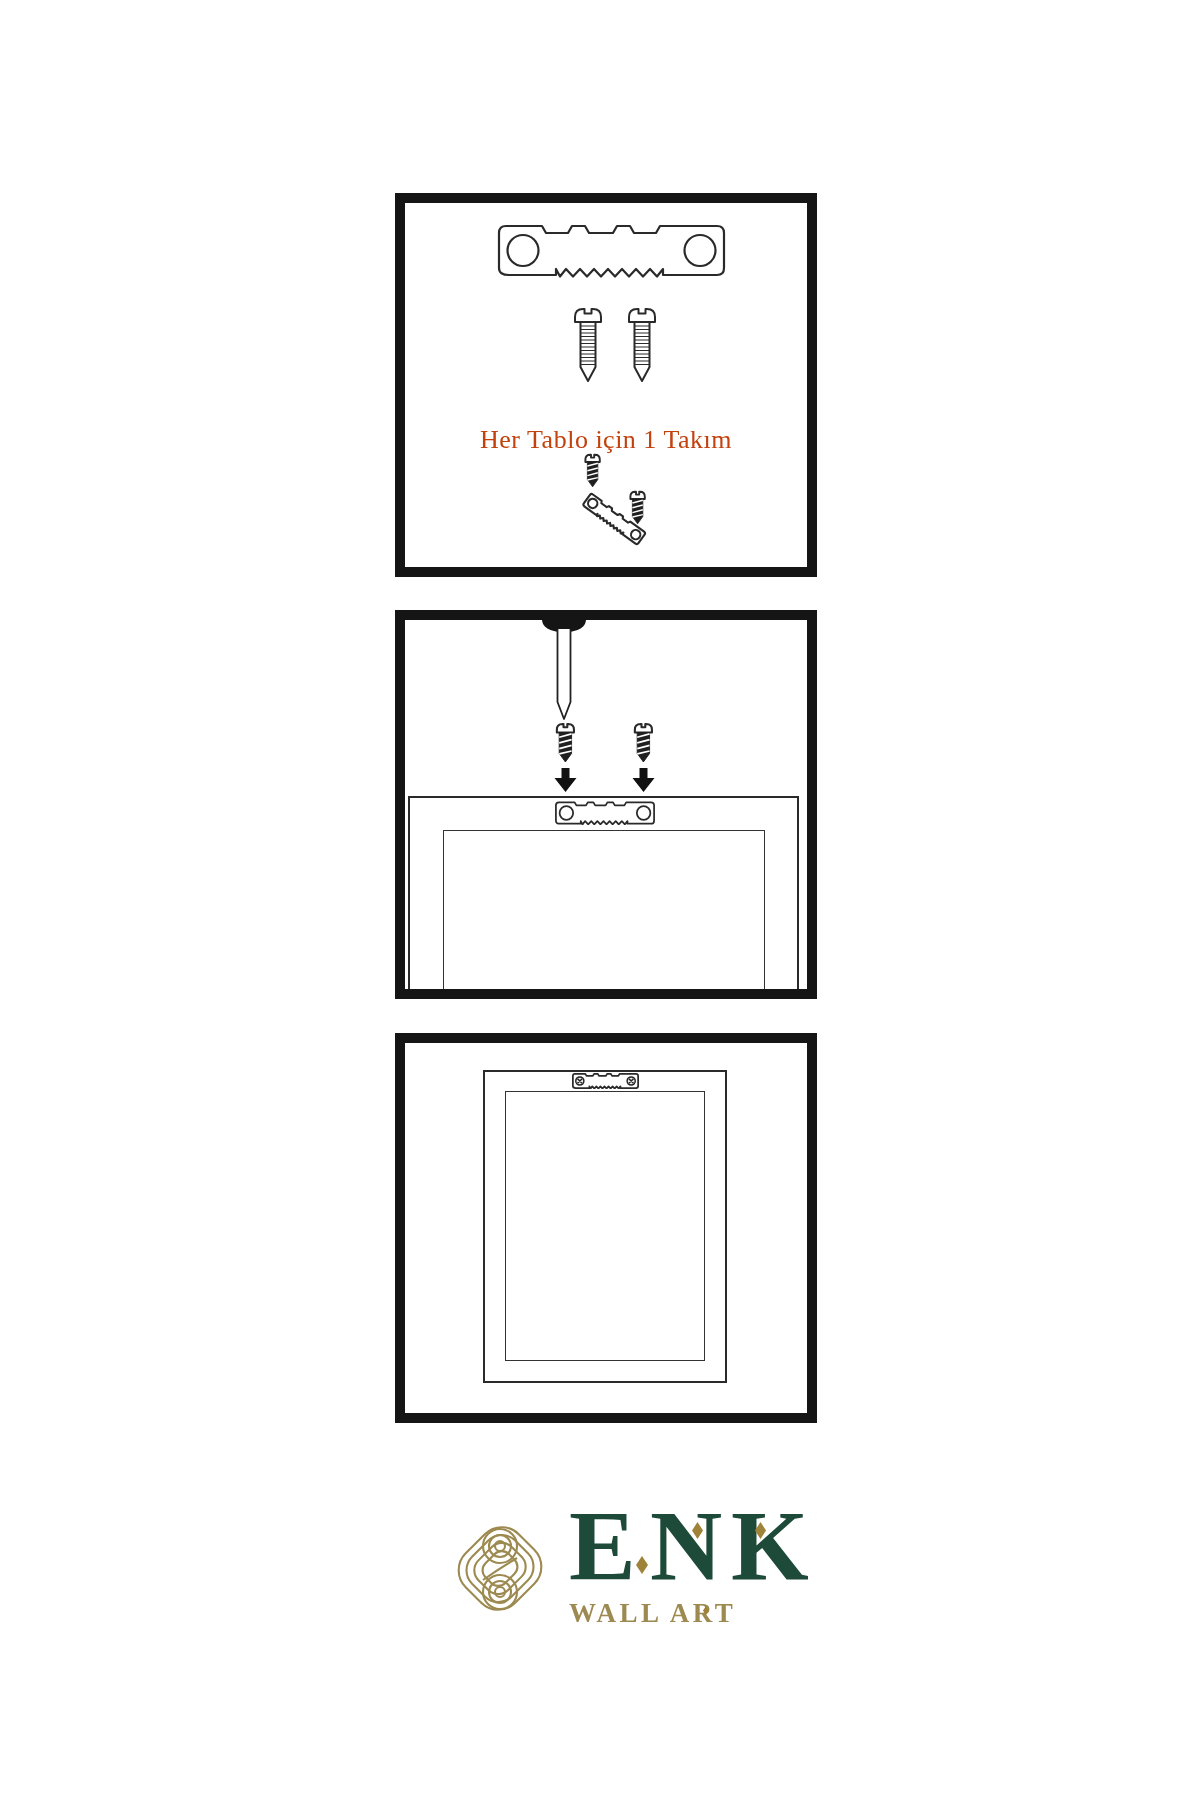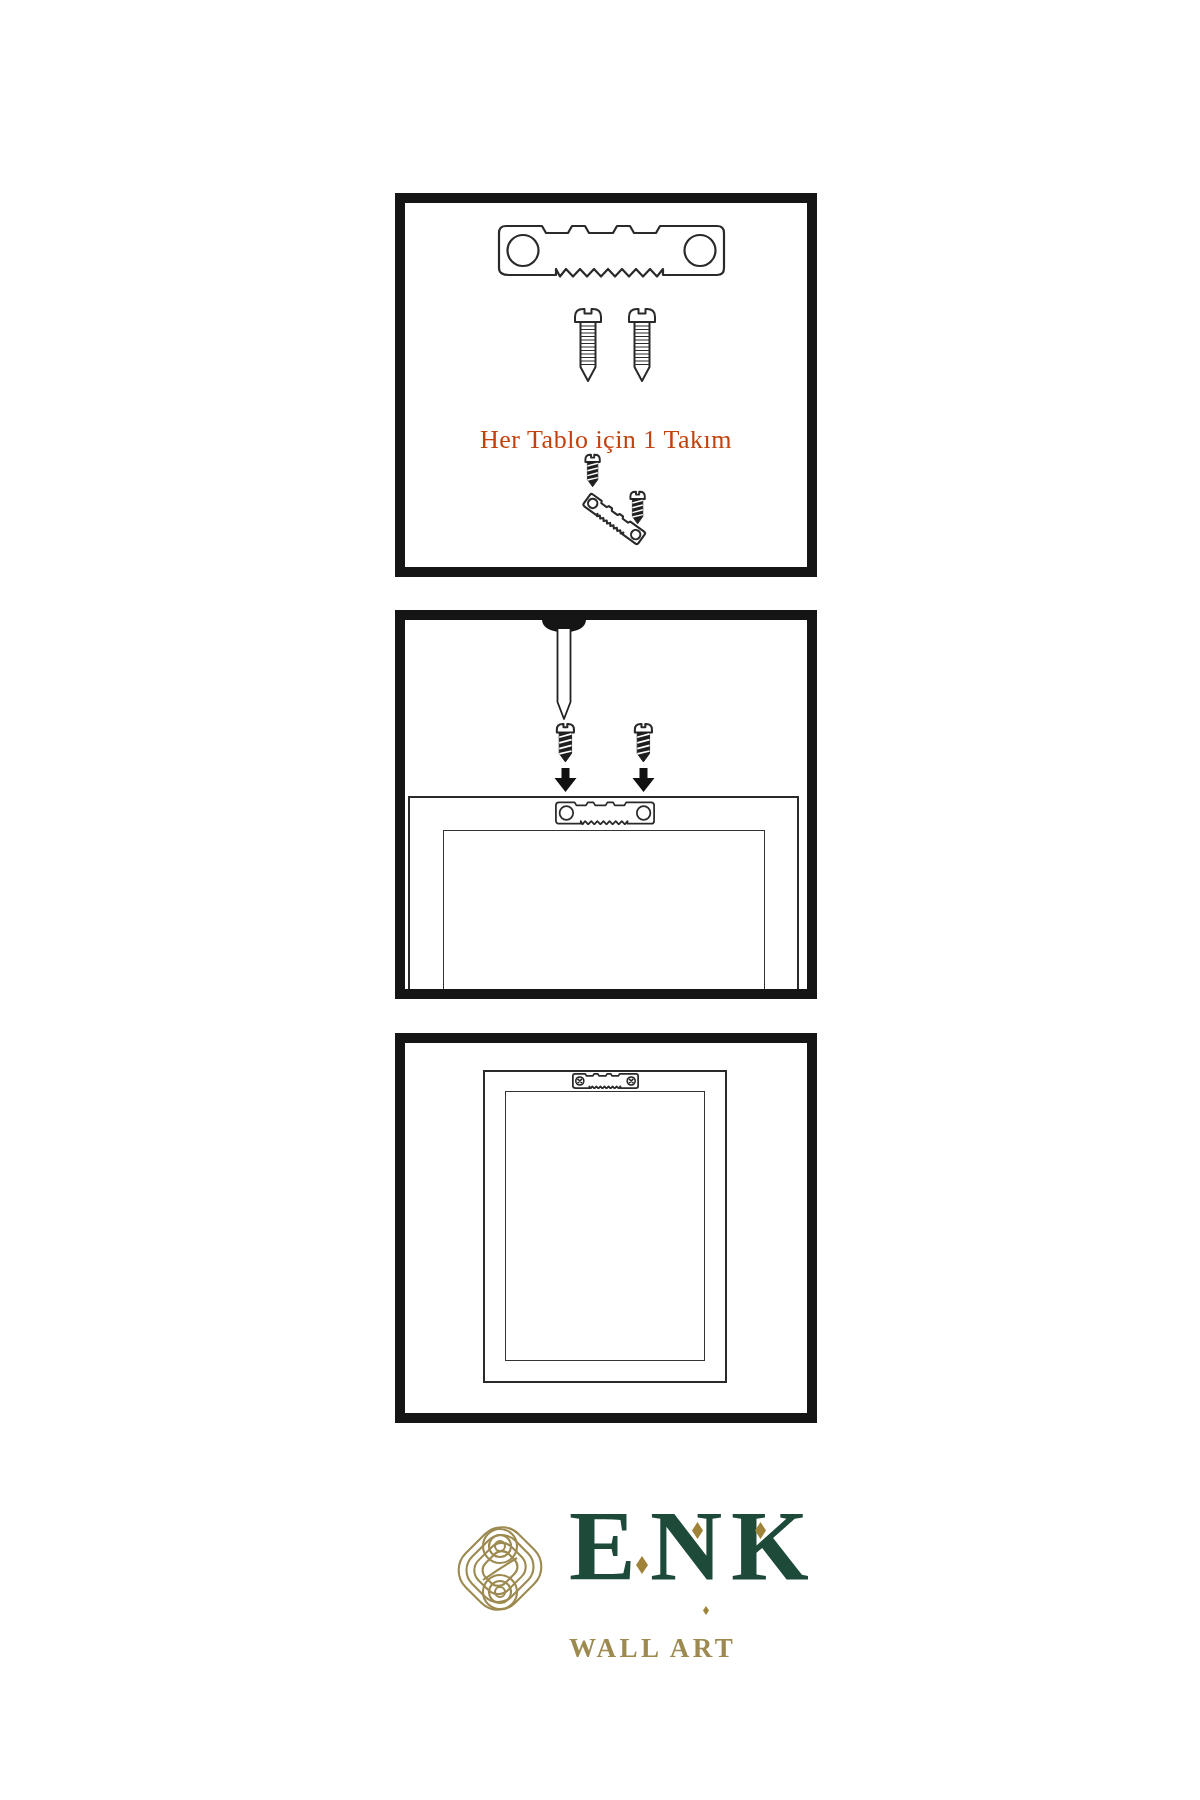--- a/index.html
+++ b/index.html
@@ -14,21 +14,21 @@
   .caption{position:absolute;left:0;top:190px;width:100%;text-align:center;
            font:400 26px/32px "Liberation Serif",serif;color:#c2410c;letter-spacing:.5px;margin-top:31px;}
   .frame{position:absolute;box-sizing:border-box;border:2px solid #2a2a2a;background:transparent;}
   .open-bottom{border-bottom:none;}
   .thin{border-width:1.5px;border-color:#333333;}
   
   .logo{position:absolute;left:440px;top:1498px;width:390px;height:150px;}
   .brand-letter{position:absolute;top:-2px;font:700 100px/100px "Liberation Serif",serif;
                 color:var(--brand-green,#1d4a39);}
   .brand-subtitle{position:absolute;left:129px;top:101px;font:700 27px/28px "Liberation Serif",serif;
-                  letter-spacing:3.5px;color:var(--brand-gold,#9c8a50);white-space:nowrap;margin-top:35px;}
+                  letter-spacing:3.5px;color:var(--brand-gold,#9c8a50);white-space:nowrap;}
   .diamond{position:absolute;background:var(--accent-gold,#9f8338);
            clip-path:polygon(50% 0,100% 50%,50% 100%,0 50%);}
   .knot-stroke{stroke:var(--brand-gold,#9c8a50);fill:none;stroke-width:2.1;}
   
   .ln{fill:#ffffff;stroke:#2a2a2a;stroke-linejoin:round;}
 </style>
 </head>
 <body>
 
 <div class="canvas">

